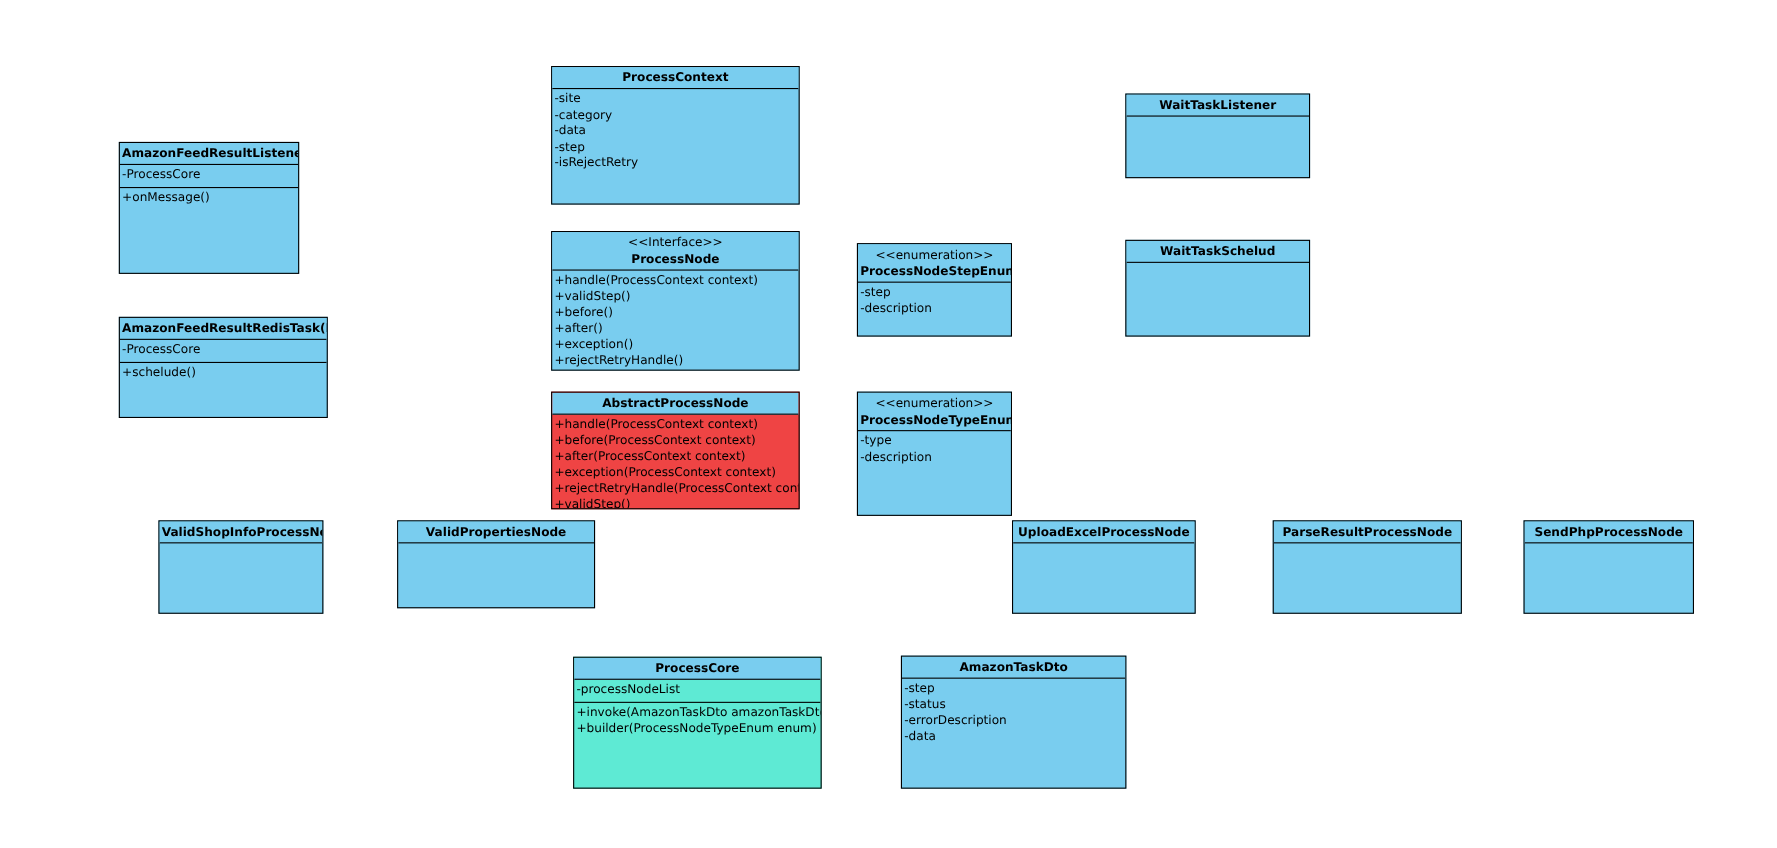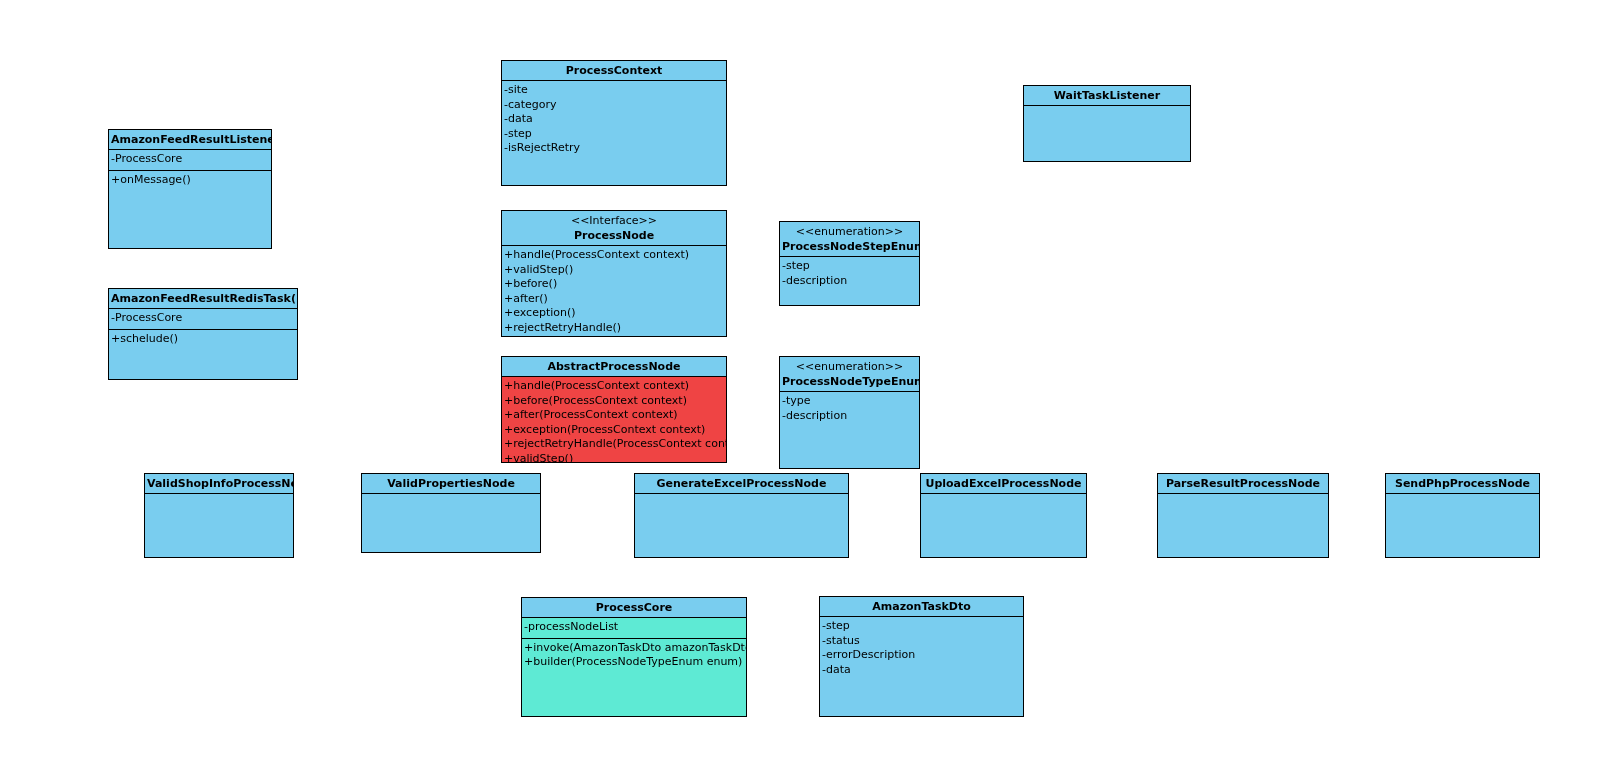--- a/index.html
+++ b/index.html
@@ -166,35 +166,35 @@
         <div class="uml-line">-description</div>
       </div>
       <div class="uml-empty-body"></div>
     </div>
     <div class="uml-class" style="left: 1023px; top: 85px; width: 168px; height: 77px; background: rgb(121, 205, 239); border-color: rgb(0, 0, 0);">
       <div class="uml-header">
         <span class="cname">WaitTaskListener</span>
       </div>
       <div class="uml-empty-body"></div>
     </div>
+    <div class="uml-class" style="left: 1023px; top: 218px; width: 168px; height: 88px; background: rgb(121, 205, 239); border-color: rgb(0, 0, 0);">
+      <div class="uml-header">
+        <span class="cname">WaitTaskSchelud</span>
+      </div>
+      <div class="uml-empty-body"></div>
+    </div>
     <div class="uml-class" style="left: 144px; top: 473px; width: 150px; height: 85px; background: rgb(121, 205, 239); border-color: rgb(0, 0, 0);">
       <div class="uml-header">
         <span class="cname">ValidShopInfoProcessNode</span>
       </div>
       <div class="uml-empty-body"></div>
     </div>
     <div class="uml-class" style="left: 361px; top: 473px; width: 180px; height: 80px; background: rgb(121, 205, 239); border-color: rgb(0, 0, 0);">
       <div class="uml-header">
         <span class="cname">ValidPropertiesNode</span>
-      </div>
-      <div class="uml-empty-body"></div>
-    </div>
-    <div class="uml-class" style="left: 634px; top: 473px; width: 215px; height: 85px; background: rgb(121, 205, 239); border-color: rgb(0, 0, 0);">
-      <div class="uml-header">
-        <span class="cname">GenerateExcelProcessNode</span>
       </div>
       <div class="uml-empty-body"></div>
     </div>
     <div class="uml-class" style="left: 920px; top: 473px; width: 167px; height: 85px; background: rgb(121, 205, 239); border-color: rgb(0, 0, 0);">
       <div class="uml-header">
         <span class="cname">UploadExcelProcessNode</span>
       </div>
       <div class="uml-empty-body"></div>
     </div>
     <div class="uml-class" style="left: 1385px; top: 473px; width: 155px; height: 85px; background: rgb(121, 205, 239); border-color: rgb(0, 0, 0);">

